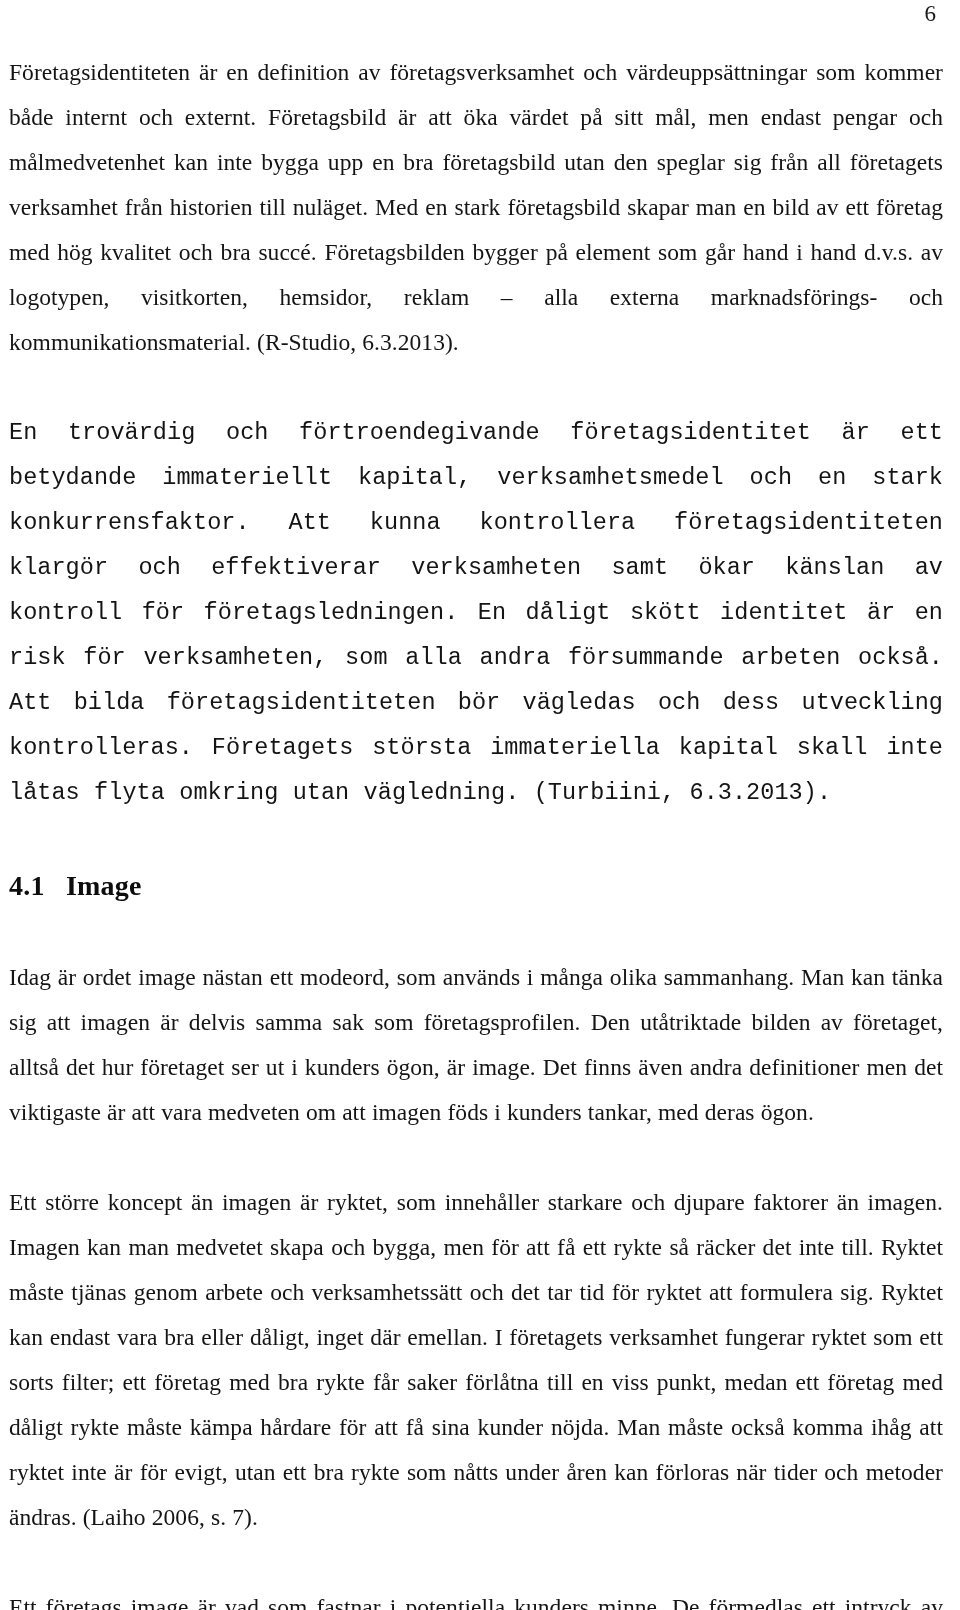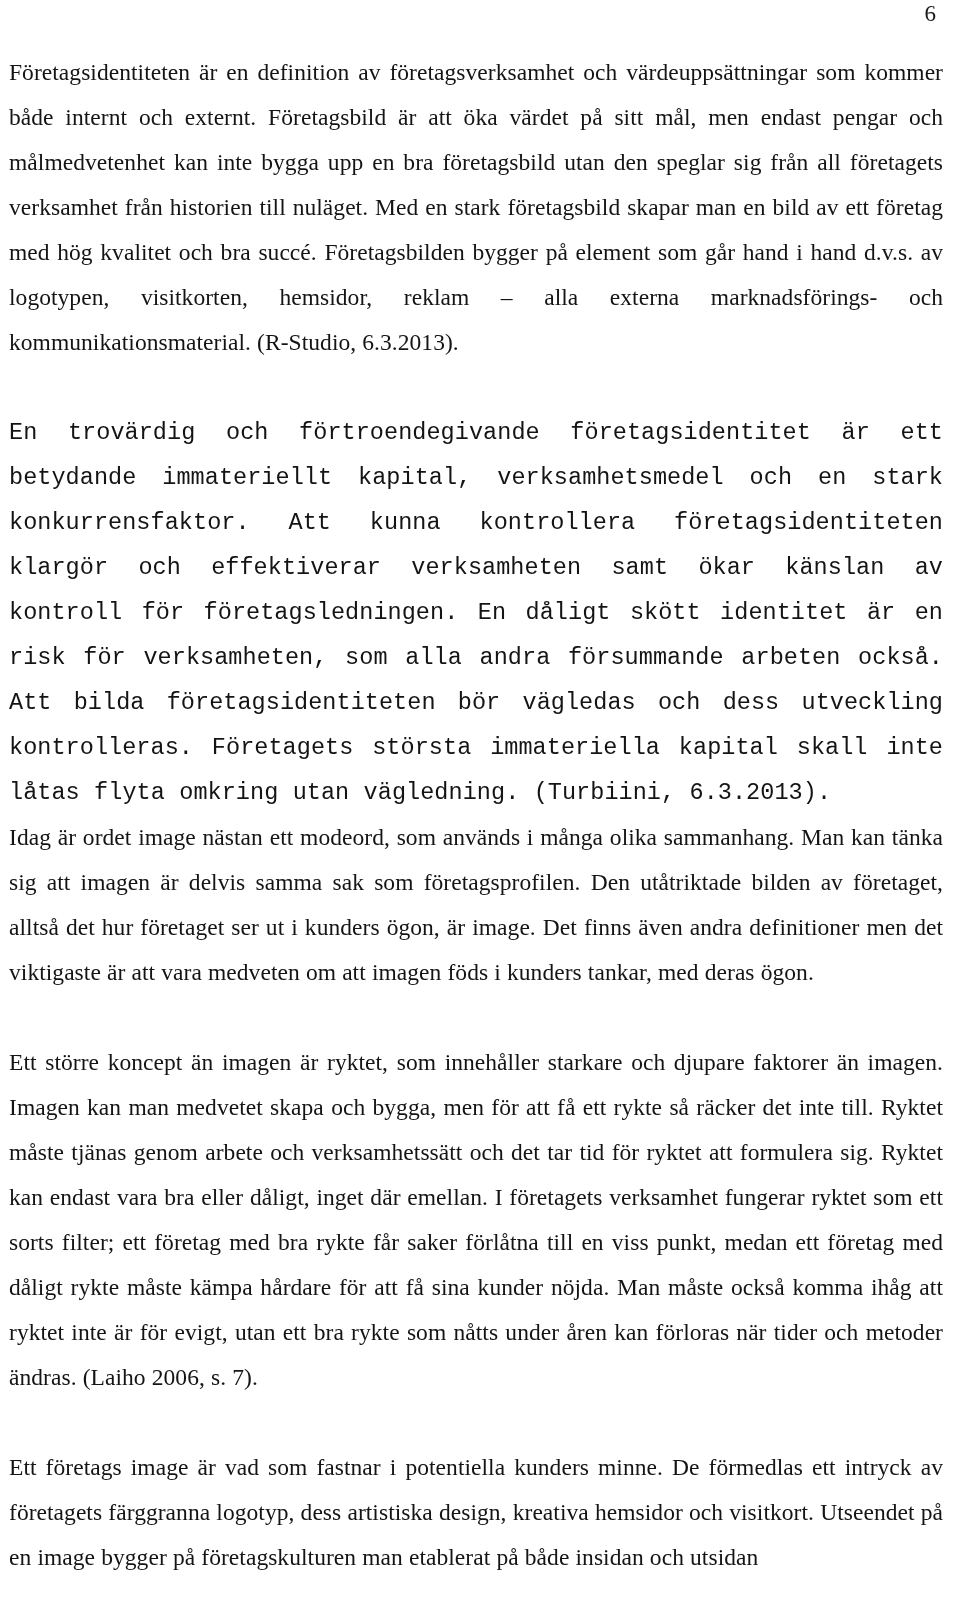--- a/index.html
+++ b/index.html
@@ -81,20 +81,25 @@
 <div id="page">
 
   <div id="page-number">6</div>
 
   <div id="body-col">
 
     <p class="para gap-after">Företagsidentiteten är en definition av företagsverksamhet och värdeuppsättningar som kommer både internt och externt. Företagsbild är att öka värdet på sitt mål, men endast pengar och målmedvetenhet kan inte bygga upp en bra företagsbild utan den speglar sig från all företagets verksamhet från historien till nuläget. Med en stark företagsbild skapar man en bild av ett företag med hög kvalitet och bra succé. Företagsbilden bygger på element som går hand i hand d.v.s. av logotypen, visitkorten, hemsidor, reklam – alla externa marknadsförings- och kommunikationsmaterial. (R-Studio, 6.3.2013).</p>
 
     <p class="para tight-after">En trovärdig och förtroendegivande företagsidentitet är ett betydande immateriellt kapital, verksamhetsmedel och en stark konkurrensfaktor. Att kunna kontrollera företagsidentiteten klargör och effektiverar verksamheten samt ökar känslan av kontroll för företagsledningen. En dåligt skött identitet är en risk för verksamheten, som alla andra försummande arbeten också. Att bilda företagsidentiteten bör vägledas och dess utveckling kontrolleras. Företagets största immateriella kapital skall inte låtas flyta omkring utan vägledning. (Turbiini, 6.3.2013).</p>
 
+    <div class="heading-block">
+      <h2 class="section-heading">
+        <span class="num">4.1</span><span>Image</span>
+      </h2>
+    </div>
 
     <p class="para gap-after">Idag är ordet image nästan ett modeord, som används i många olika sammanhang. Man kan tänka sig att imagen är delvis samma sak som företagsprofilen. Den utåtriktade bilden av företaget, alltså det hur företaget ser ut i kunders ögon, är image. Det finns även andra definitioner men det viktigaste är att vara medveten om att imagen föds i kunders tankar, med deras ögon.</p>
 
     <p class="para gap-after">Ett större koncept än imagen är ryktet, som innehåller starkare och djupare faktorer än imagen. Imagen kan man medvetet skapa och bygga, men för att få ett rykte så räcker det inte till. Ryktet måste tjänas genom arbete och verksamhetssätt och det tar tid för ryktet att formulera sig. Ryktet kan endast vara bra eller dåligt, inget där emellan. I företagets verksamhet fungerar ryktet som ett sorts filter; ett företag med bra rykte får saker förlåtna till en viss punkt, medan ett företag med dåligt rykte måste kämpa hårdare för att få sina kunder nöjda. Man måste också komma ihåg att ryktet inte är för evigt, utan ett bra rykte som nåtts under åren kan förloras när tider och metoder ändras. (Laiho 2006, s. 7).</p>
 
     <p class="para clipped-line">Ett företags image är vad som fastnar i potentiella kunders minne. De förmedlas ett intryck av företagets färggranna logotyp, dess artistiska design, kreativa hemsidor och visitkort. Utseendet på en image bygger på företagskulturen man etablerat på både insidan och utsidan</p>
 
   </div>
 </div>
 

